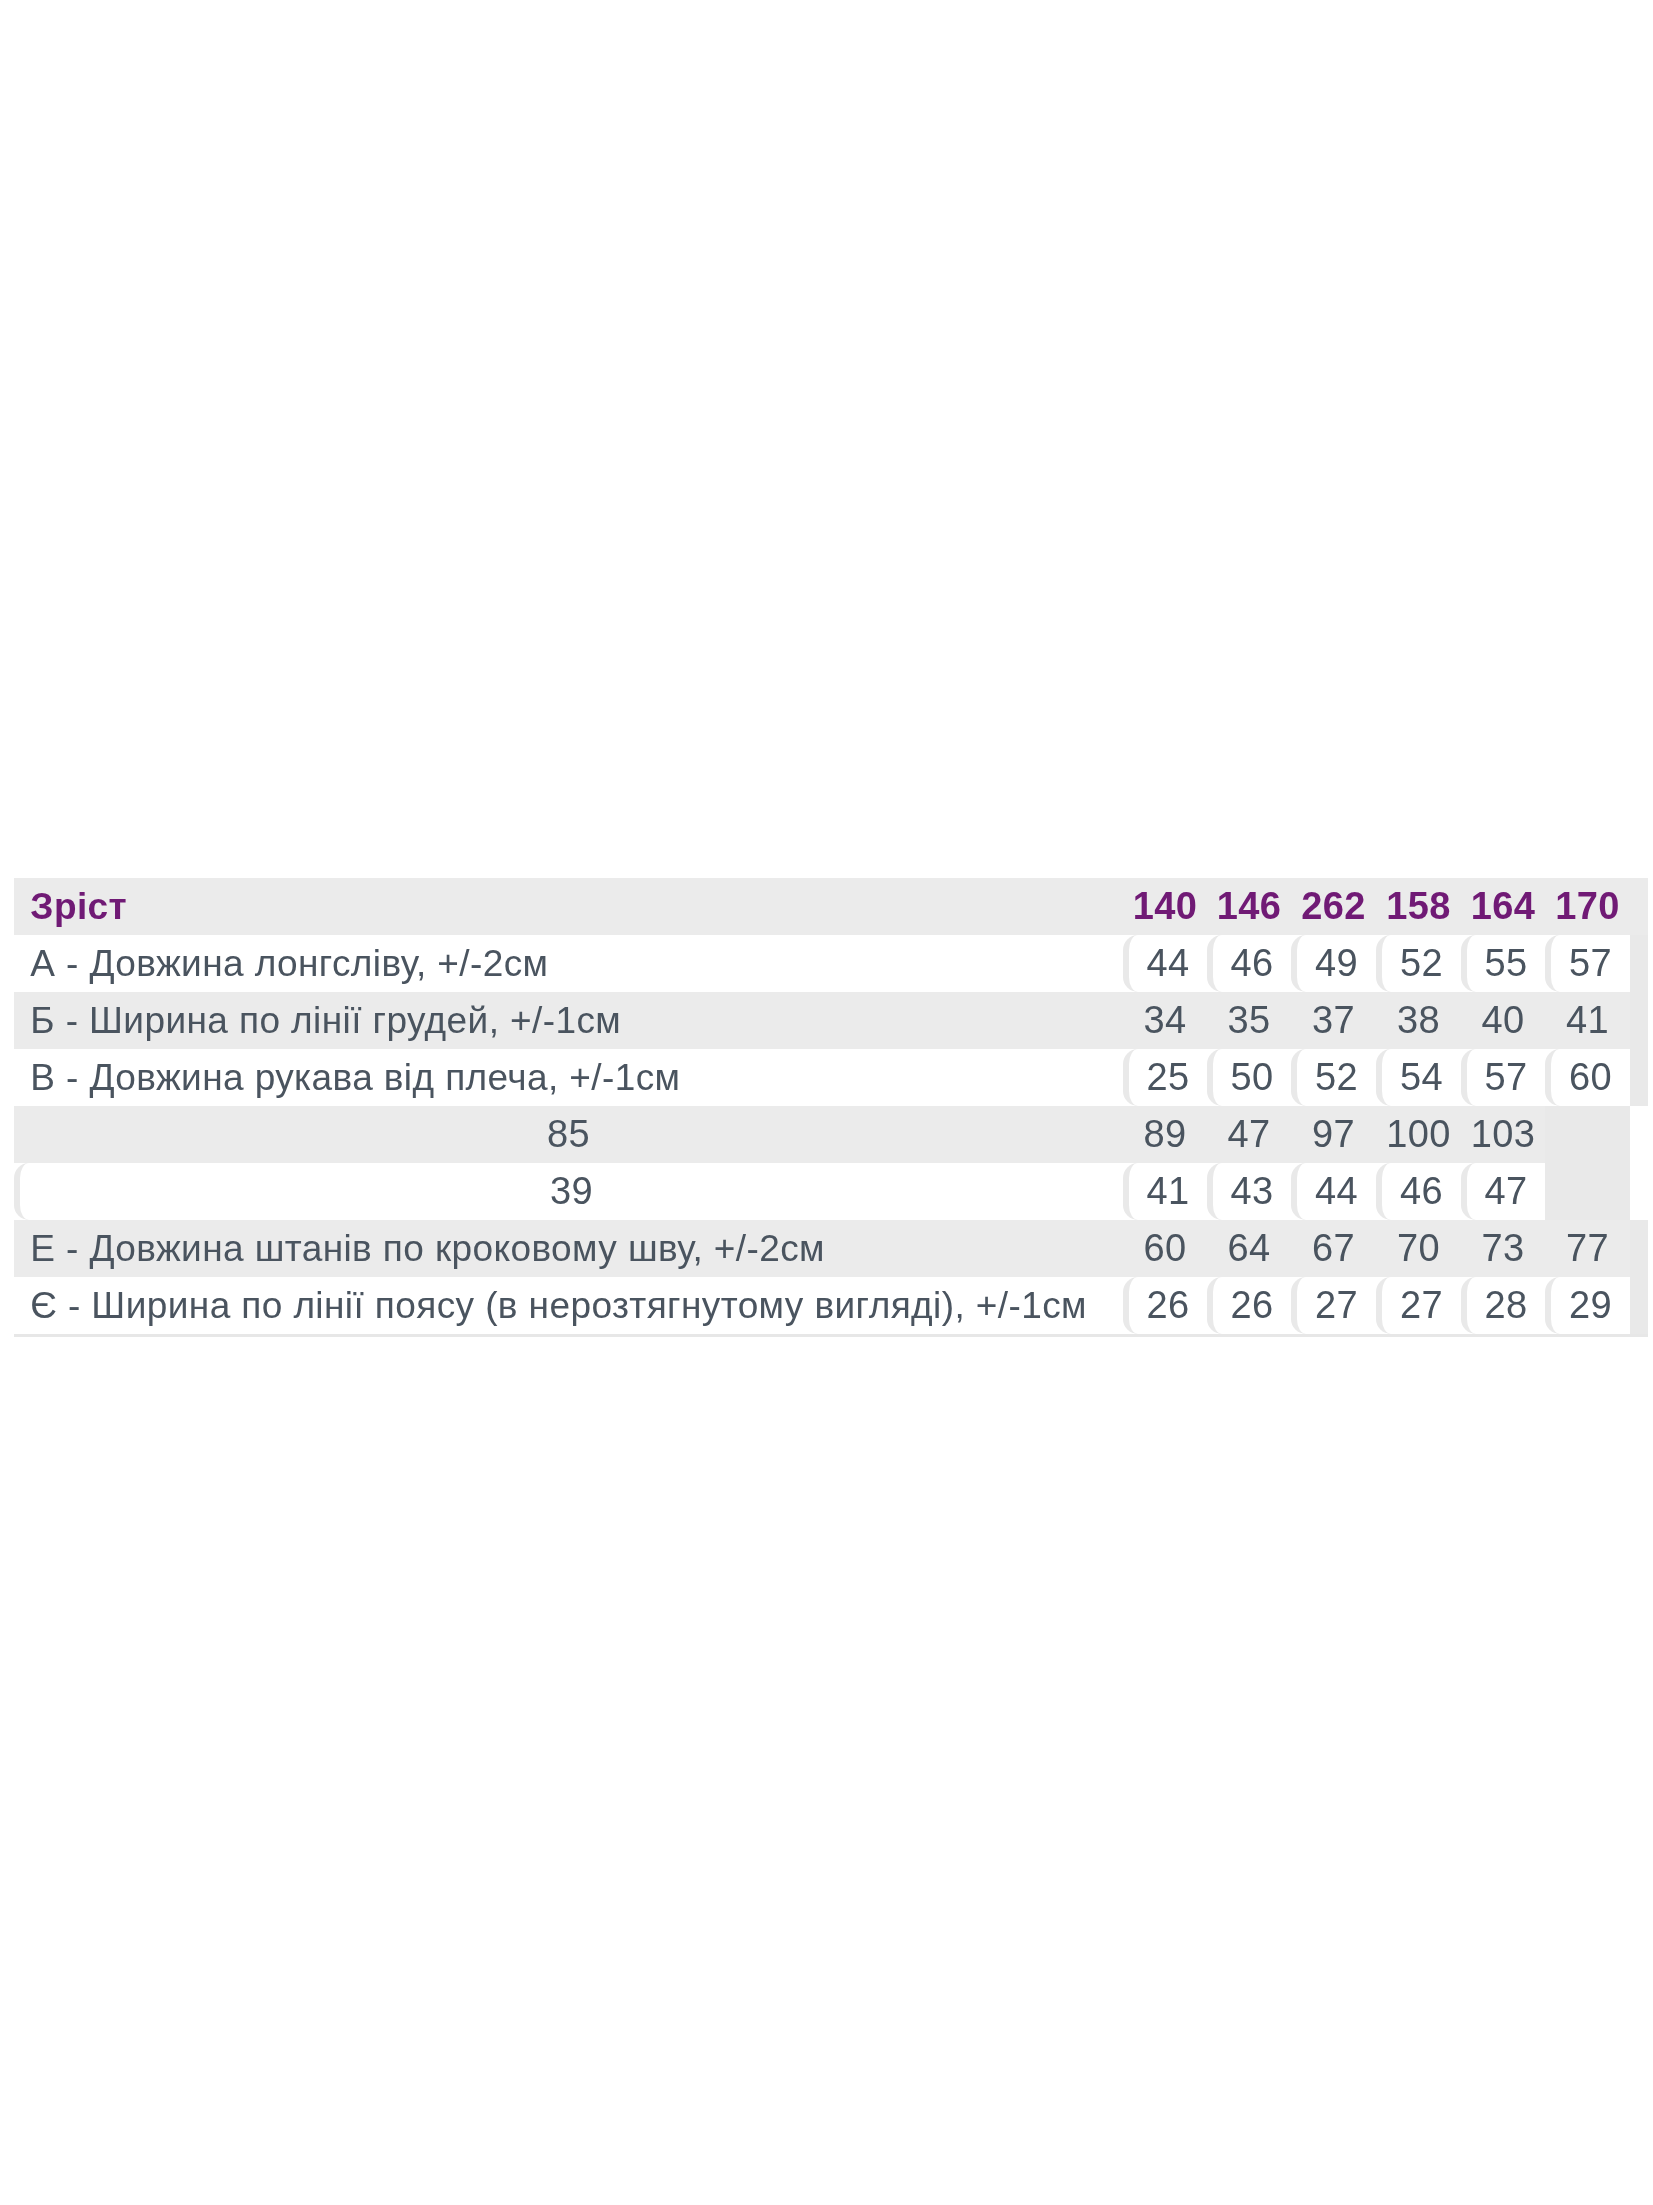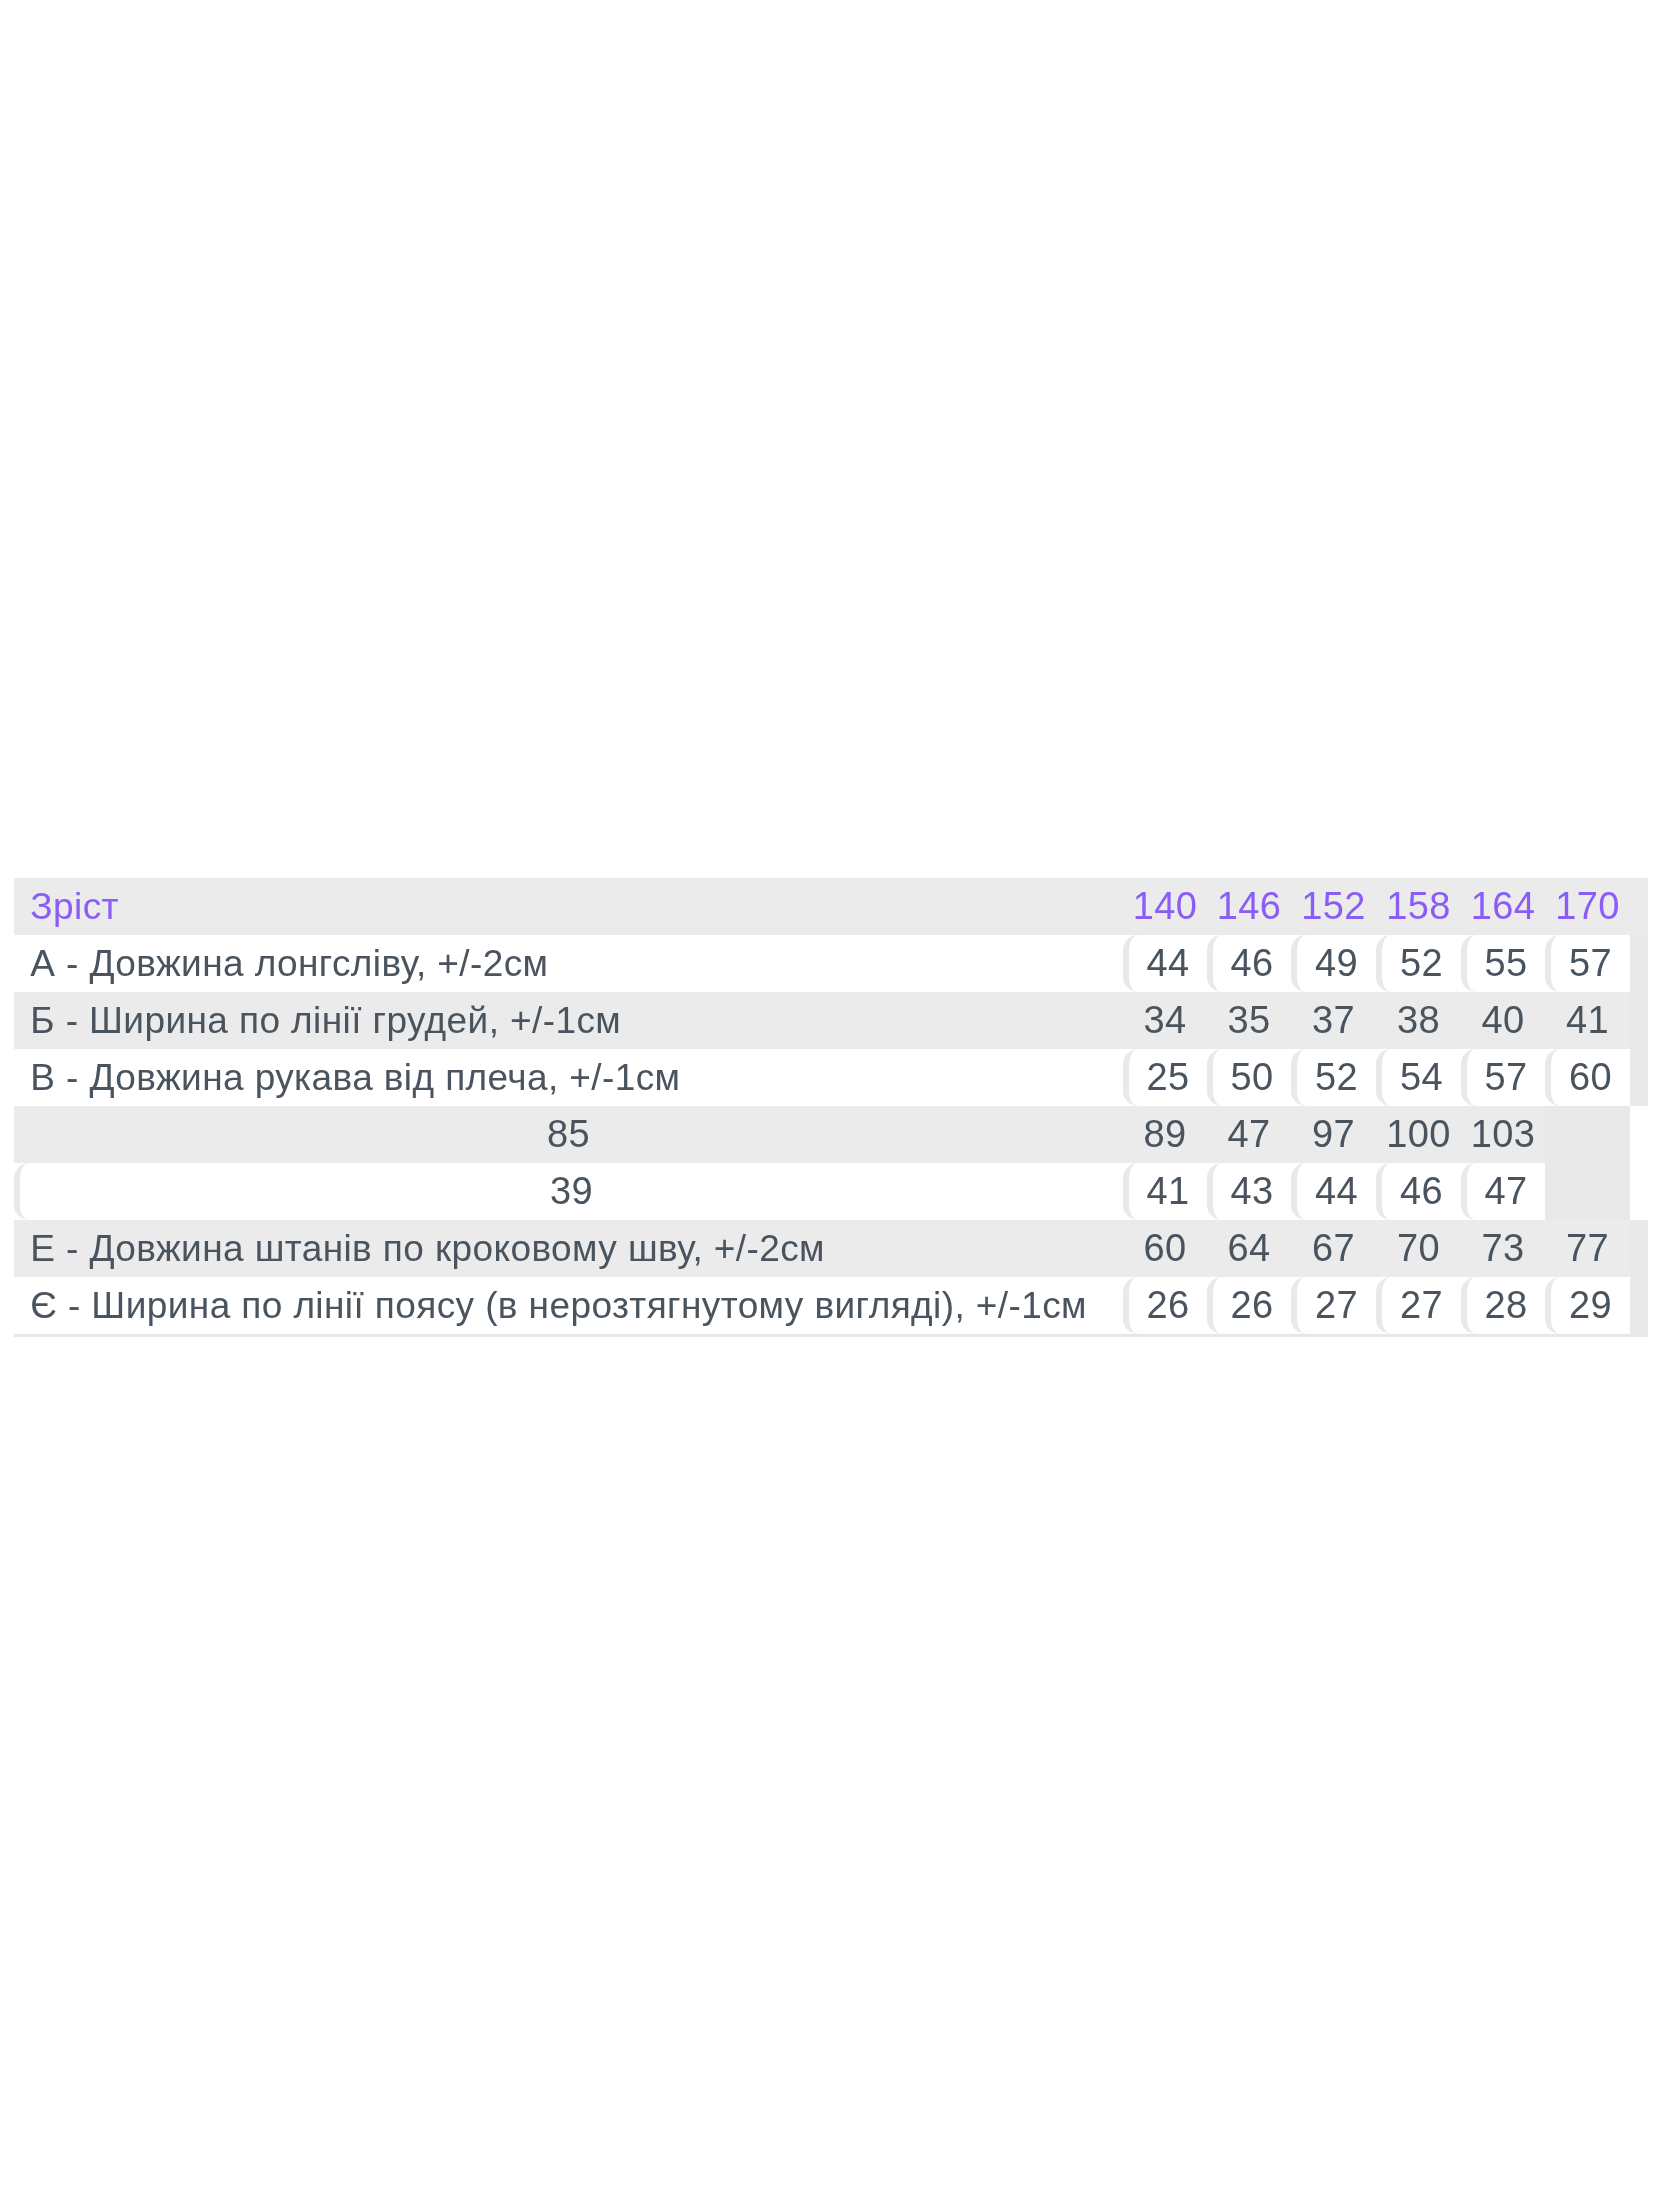--- a/index.html
+++ b/index.html
@@ -35,35 +35,35 @@
     font-size: 37px;
     white-space: nowrap;
   }
   .num { justify-content: center; }
   .gut { background: #e9e9e9; }
   .gray .cell { background: #ebebeb; }
   .gray .gut  { background: #e9e9e9; }
   .white .num { border-left: 6.5px solid #e9e9e9; border-radius: 15px; }
   .head .cell {
     background: #ebebeb;
-    font-weight: normal;
-    color: #8b5cf6;
+    font-weight: bold;
+    color: #701a75;
     border-left: none;
   }
 </style>
 </head>
 <body>
 
 <div class="size-table">
 
   <div class="trow head">
     <div class="cell lab">Зріст</div>
     <div class="cell num">140</div>
     <div class="cell num">146</div>
-    <div class="cell num">152</div>
+    <div class="cell num">262</div>
     <div class="cell num">158</div>
     <div class="cell num">164</div>
     <div class="cell num">170</div>
     <div class="cell gut"></div>
   </div>
 
   <div class="trow white">
     <div class="cell lab">А - Довжина лонгсліву, +/-2см</div>
     <div class="cell num">44</div>
     <div class="cell num">46</div>

